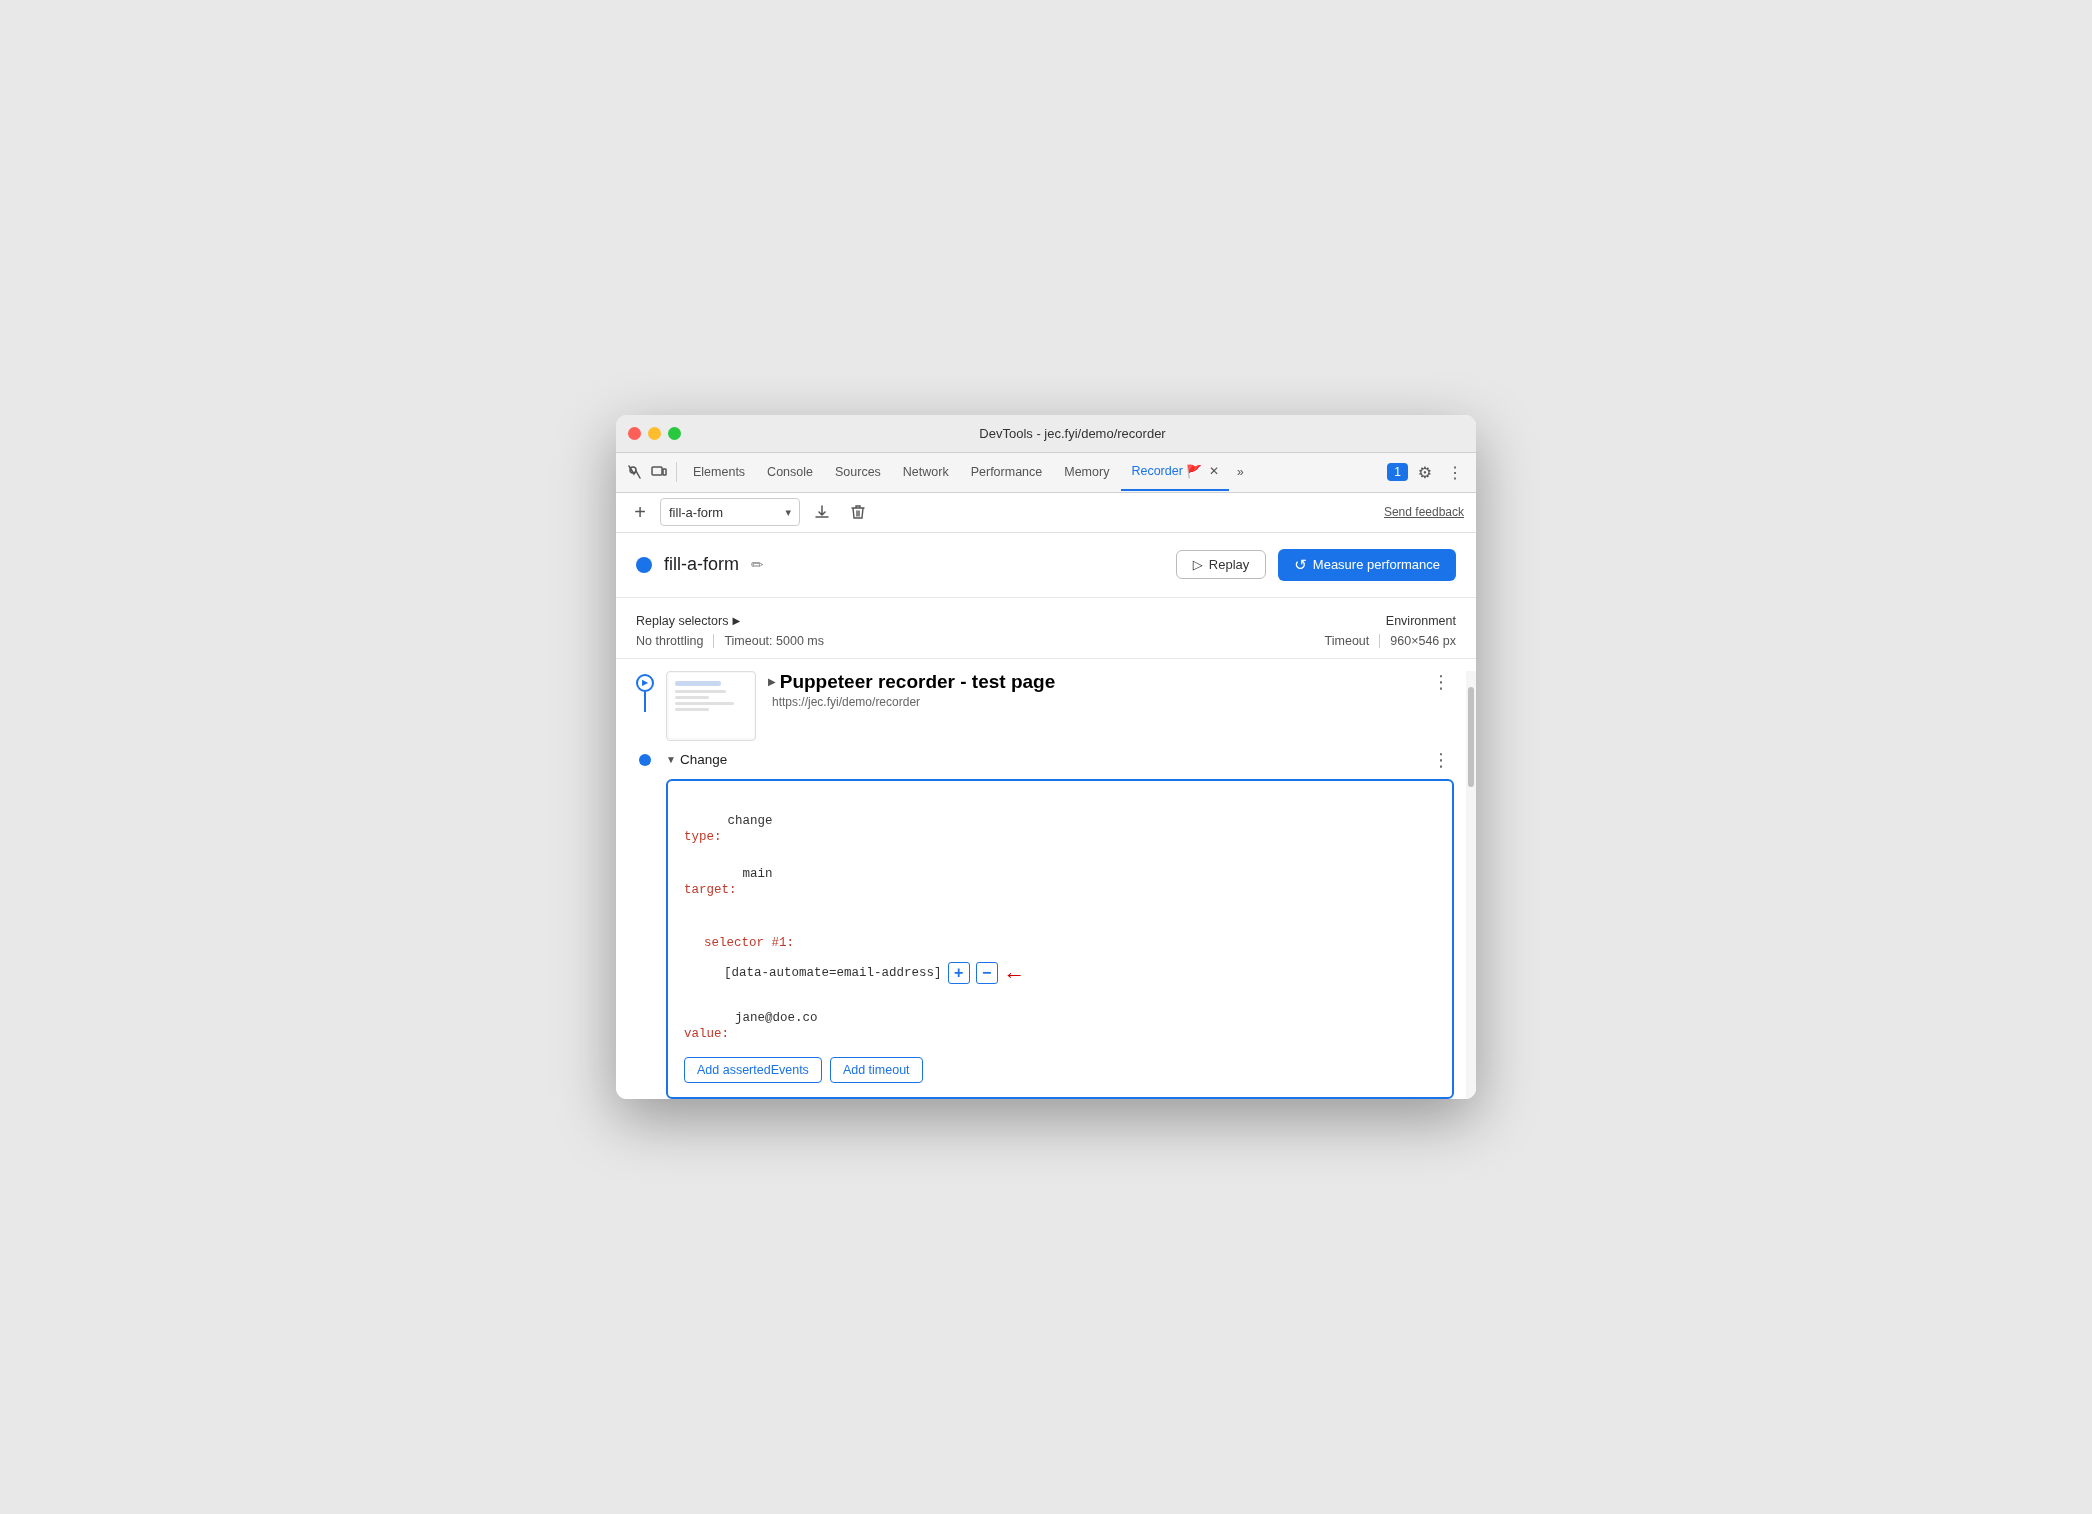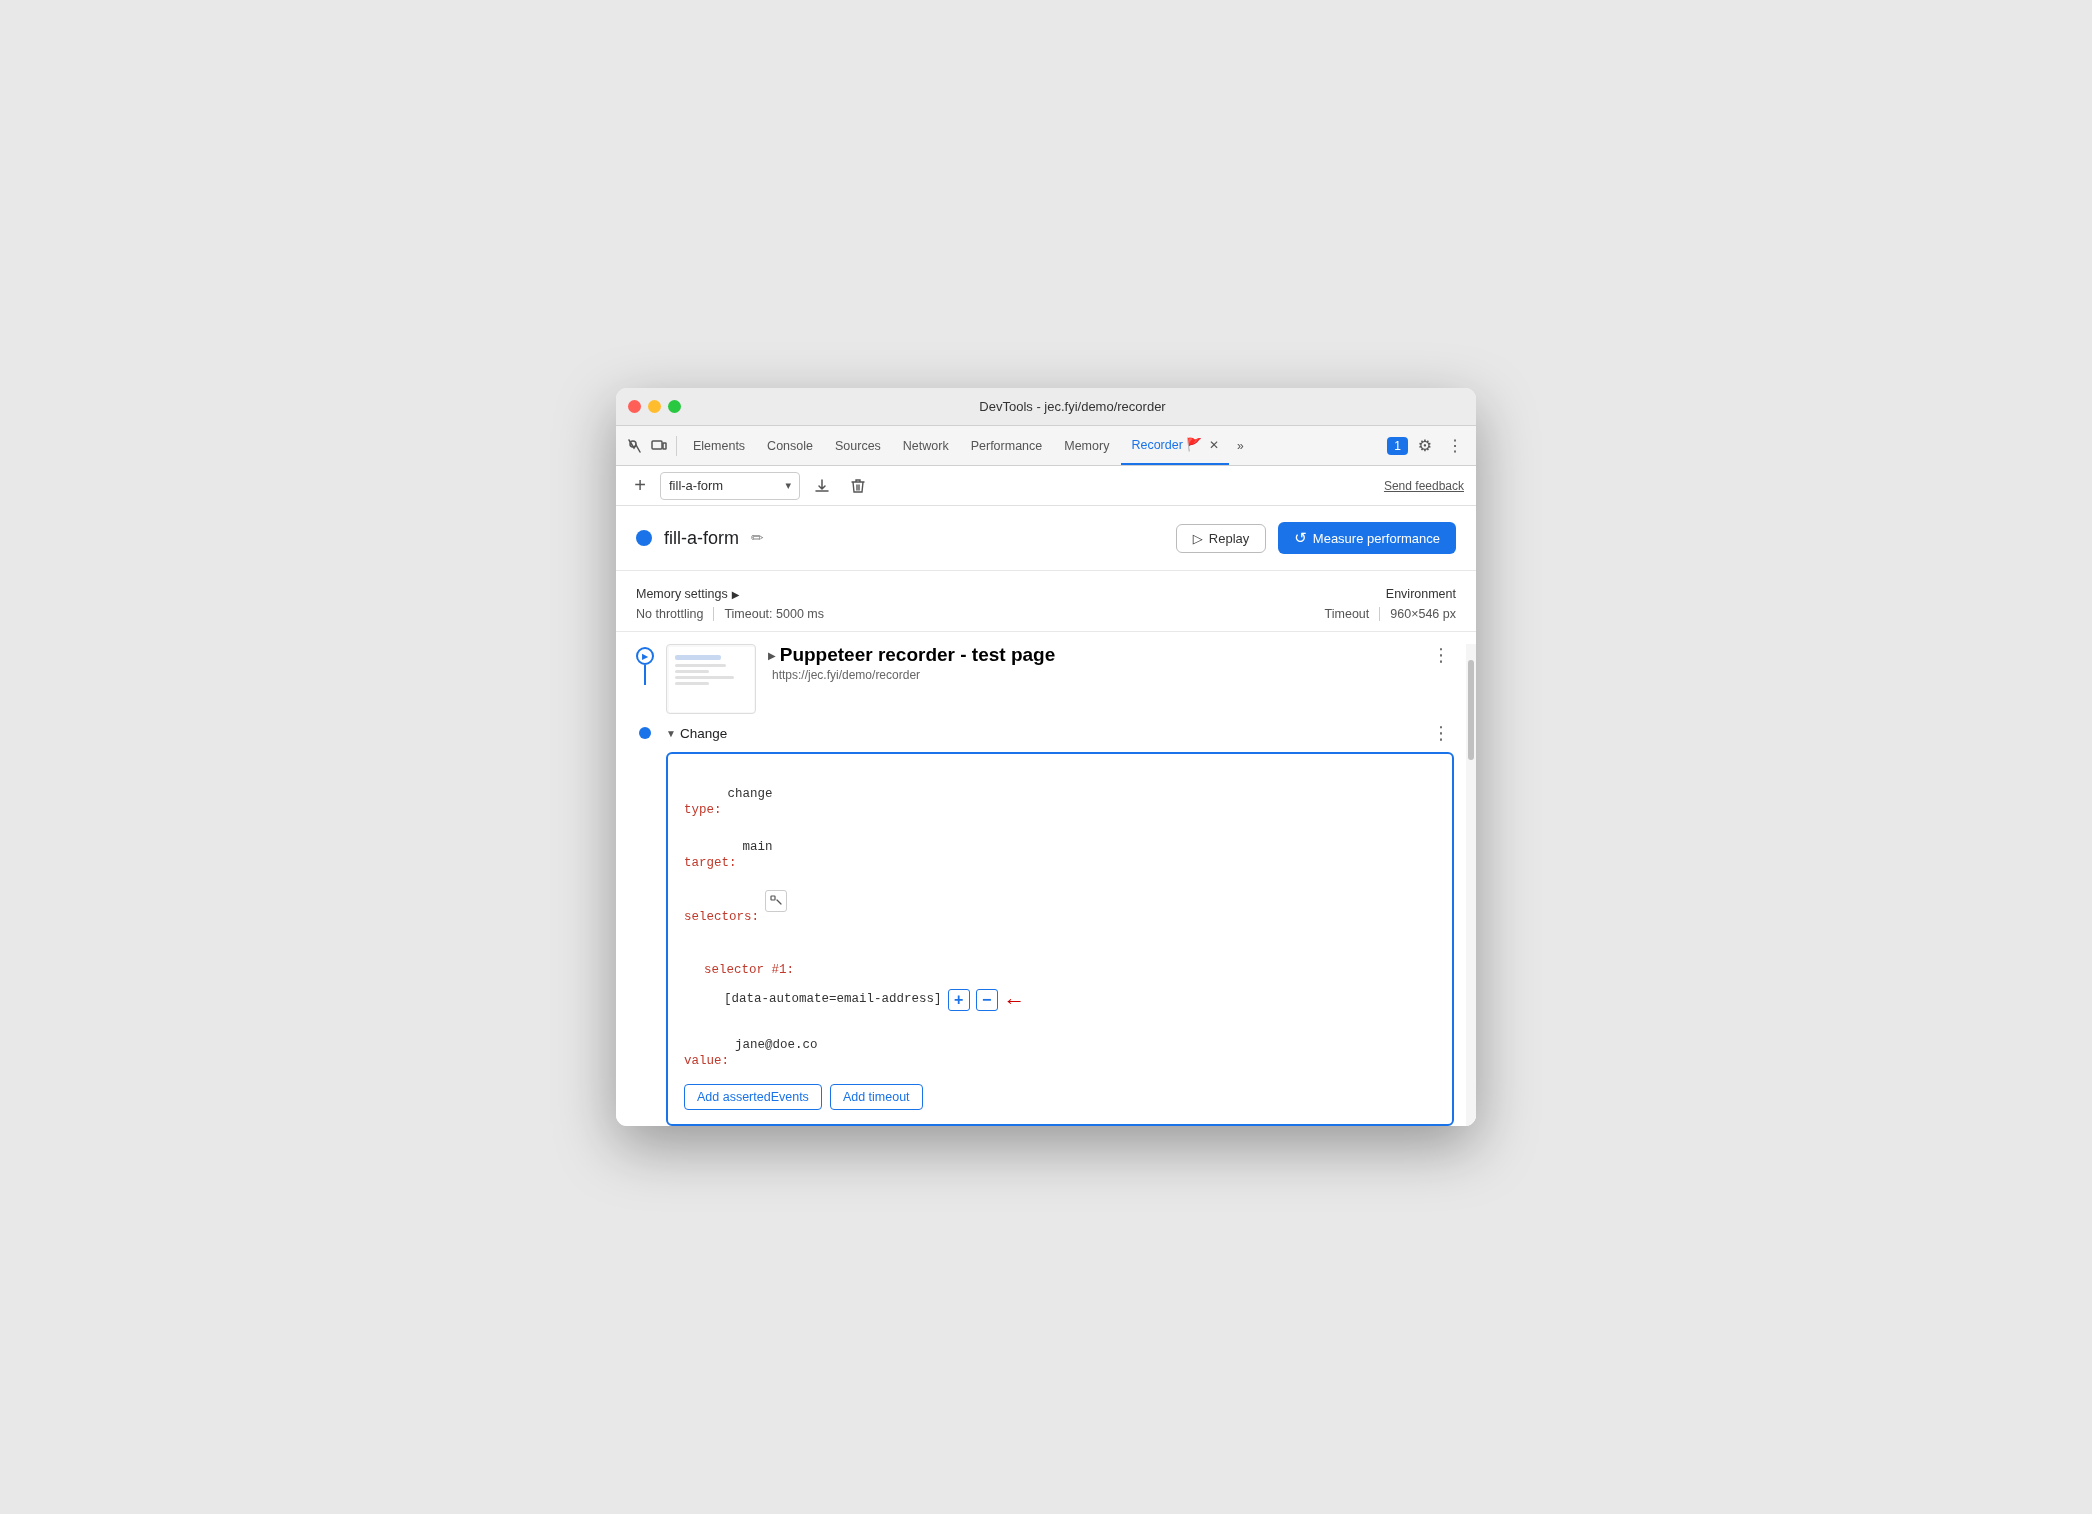--- a/index.html
+++ b/index.html
@@ -518,21 +518,21 @@
       </button>
       <button class="measure-btn">
         <span style="font-size:15px;">↺</span>
         <span>Measure performance</span>
       </button>
     </div>
 
     <div class="settings-bar">
       <div class="settings-left">
         <div class="settings-label">
-          <span>Memory settings</span>
+          <span>Replay selectors</span>
           <span class="triangle">▶</span>
         </div>
         <div class="settings-values">
           <span>No throttling</span>
           <div class="settings-divider"></div>
           <span>Timeout: 5000 ms</span>
         </div>
       </div>
       <div class="settings-right">
         <div class="env-label">Environment</div>
@@ -593,29 +593,20 @@
 
               <div class="code-block">
                 <div class="code-row">
                   <span class="code-prop">type:</span>
                   <span class="code-val">change</span>
                 </div>
                 <div class="code-row">
                   <span class="code-prop">target:</span>
                   <span class="code-val">main</span>
                 </div>
-                <div class="code-row">
-                  <span class="code-prop">selectors:</span>
-                  <button class="selector-icon-btn">
-                    <svg width="12" height="12" viewBox="0 0 12 12" fill="none">
-                        <rect x="1" y="1" width="4" height="4" rx="0.5" stroke="#555" stroke-width="1.2"></rect>
-                        <path d="M7 5l4 4" stroke="#555" stroke-width="1.2" stroke-linecap="round"></path>
-                      </svg>
-                  </button>
-                </div>
                 <div class="code-row code-indent1">
                   <span class="code-prop">selector #1:</span>
                 </div>
                 <div class="code-row code-indent2">
                   <span class="code-val">[data-automate=email-address]</span>
                   <div class="add-remove-row">
                     <button class="add-btn">+</button>
                     <button class="remove-btn">−</button>
                     <span class="red-arrow">←</span>
                   </div>

